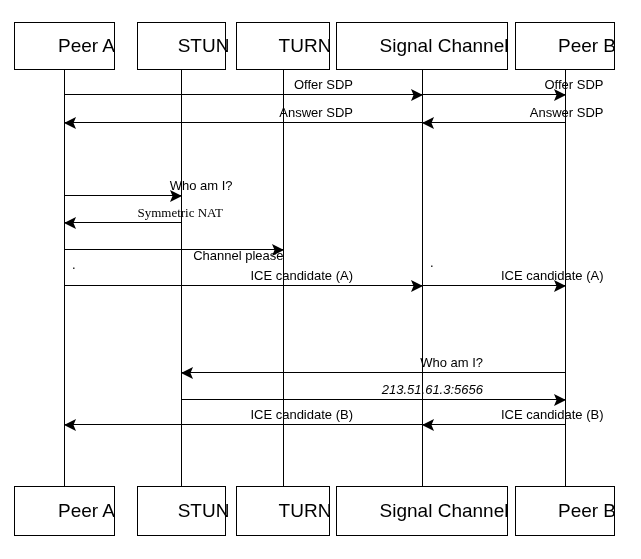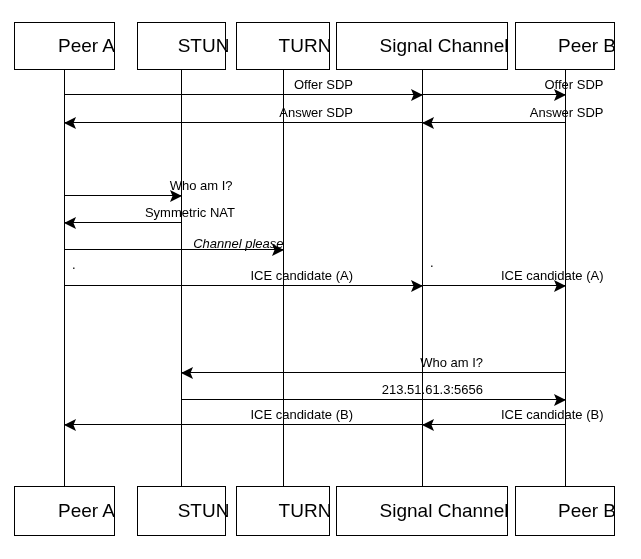--- a/index.html
+++ b/index.html
@@ -91,46 +91,46 @@
     <div class="msg-label" style="left: 383.5px; top: 105px;">Answer SDP</div>
     <svg viewBox="0 0 12 12" class="arrowhead" style="left: 422px; top: 117px;">
       <path d="M0,6 L12,0 L9.5,6 L12,12 Z" fill="#000000"></path>
     </svg>
     <div class="msg-line" style="left: 64px; top: 195px; width: 117px;"></div>
     <div class="msg-label" style="left: 12.5px; top: 178px;">Who am I?</div>
     <svg viewBox="0 0 12 12" class="arrowhead" style="left: 170px; top: 190px;">
       <path d="M12,6 L0,0 L2.5,6 L0,12 Z" fill="#000000"></path>
     </svg>
     <div class="msg-line" style="left: 64px; top: 222px; width: 117px;"></div>
-    <div class="msg-label" style="left: 15px; top: 205px;">Symmetric NAT</div>
+    <div class="msg-label" style="left: 3px; top: 205px; font-family: Liberation Serif, serif;">Symmetric NAT</div>
     <svg viewBox="0 0 12 12" class="arrowhead" style="left: 64px; top: 217px;">
       <path d="M0,6 L12,0 L9.5,6 L12,12 Z" fill="#000000"></path>
     </svg>
     <div class="msg-line" style="left: 64px; top: 249px; width: 219px;"></div>
-    <div class="msg-label" style="left: 63.5px; top: 236px; font-style: italic;">Channel please</div>
+    <div class="msg-label" style="left: 63.5px; top: 248px;">Channel please</div>
     <svg viewBox="0 0 12 12" class="arrowhead" style="left: 272px; top: 244px;">
       <path d="M12,6 L0,0 L2.5,6 L0,12 Z" fill="#000000"></path>
     </svg>
     <div class="msg-line" style="left: 64px; top: 285px; width: 358px;"></div>
     <div class="msg-label" style="left: 133px; top: 268px;">ICE candidate (A)</div>
     <svg viewBox="0 0 12 12" class="arrowhead" style="left: 411px; top: 280px;">
       <path d="M12,6 L0,0 L2.5,6 L0,12 Z" fill="#000000"></path>
     </svg>
     <div class="msg-line" style="left: 422px; top: 285px; width: 143px;"></div>
     <div class="msg-label" style="left: 383.5px; top: 268px;">ICE candidate (A)</div>
     <svg viewBox="0 0 12 12" class="arrowhead" style="left: 554px; top: 280px;">
       <path d="M12,6 L0,0 L2.5,6 L0,12 Z" fill="#000000"></path>
     </svg>
     <div class="msg-line" style="left: 181px; top: 372px; width: 384px;"></div>
     <div class="msg-label" style="left: 263px; top: 355px;">Who am I?</div>
     <svg viewBox="0 0 12 12" class="arrowhead" style="left: 181px; top: 367px;">
       <path d="M0,6 L12,0 L9.5,6 L12,12 Z" fill="#000000"></path>
     </svg>
     <div class="msg-line" style="left: 181px; top: 399px; width: 384px;"></div>
-    <div class="msg-label" style="left: 263px; top: 382px;">213.51.61.3:5656</div>
+    <div class="msg-label" style="left: 263px; top: 382px; font-style: italic;">213.51.61.3:5656</div>
     <svg viewBox="0 0 12 12" class="arrowhead" style="left: 554px; top: 394px;">
       <path d="M12,6 L0,0 L2.5,6 L0,12 Z" fill="#000000"></path>
     </svg>
     <div class="msg-line" style="left: 64px; top: 424px; width: 358px;"></div>
     <div class="msg-label" style="left: 133px; top: 407px;">ICE candidate (B)</div>
     <svg viewBox="0 0 12 12" class="arrowhead" style="left: 64px; top: 419px;">
       <path d="M0,6 L12,0 L9.5,6 L12,12 Z" fill="#000000"></path>
     </svg>
     <div class="msg-line" style="left: 422px; top: 424px; width: 143px;"></div>
     <div class="msg-label" style="left: 383.5px; top: 407px;">ICE candidate (B)</div>

